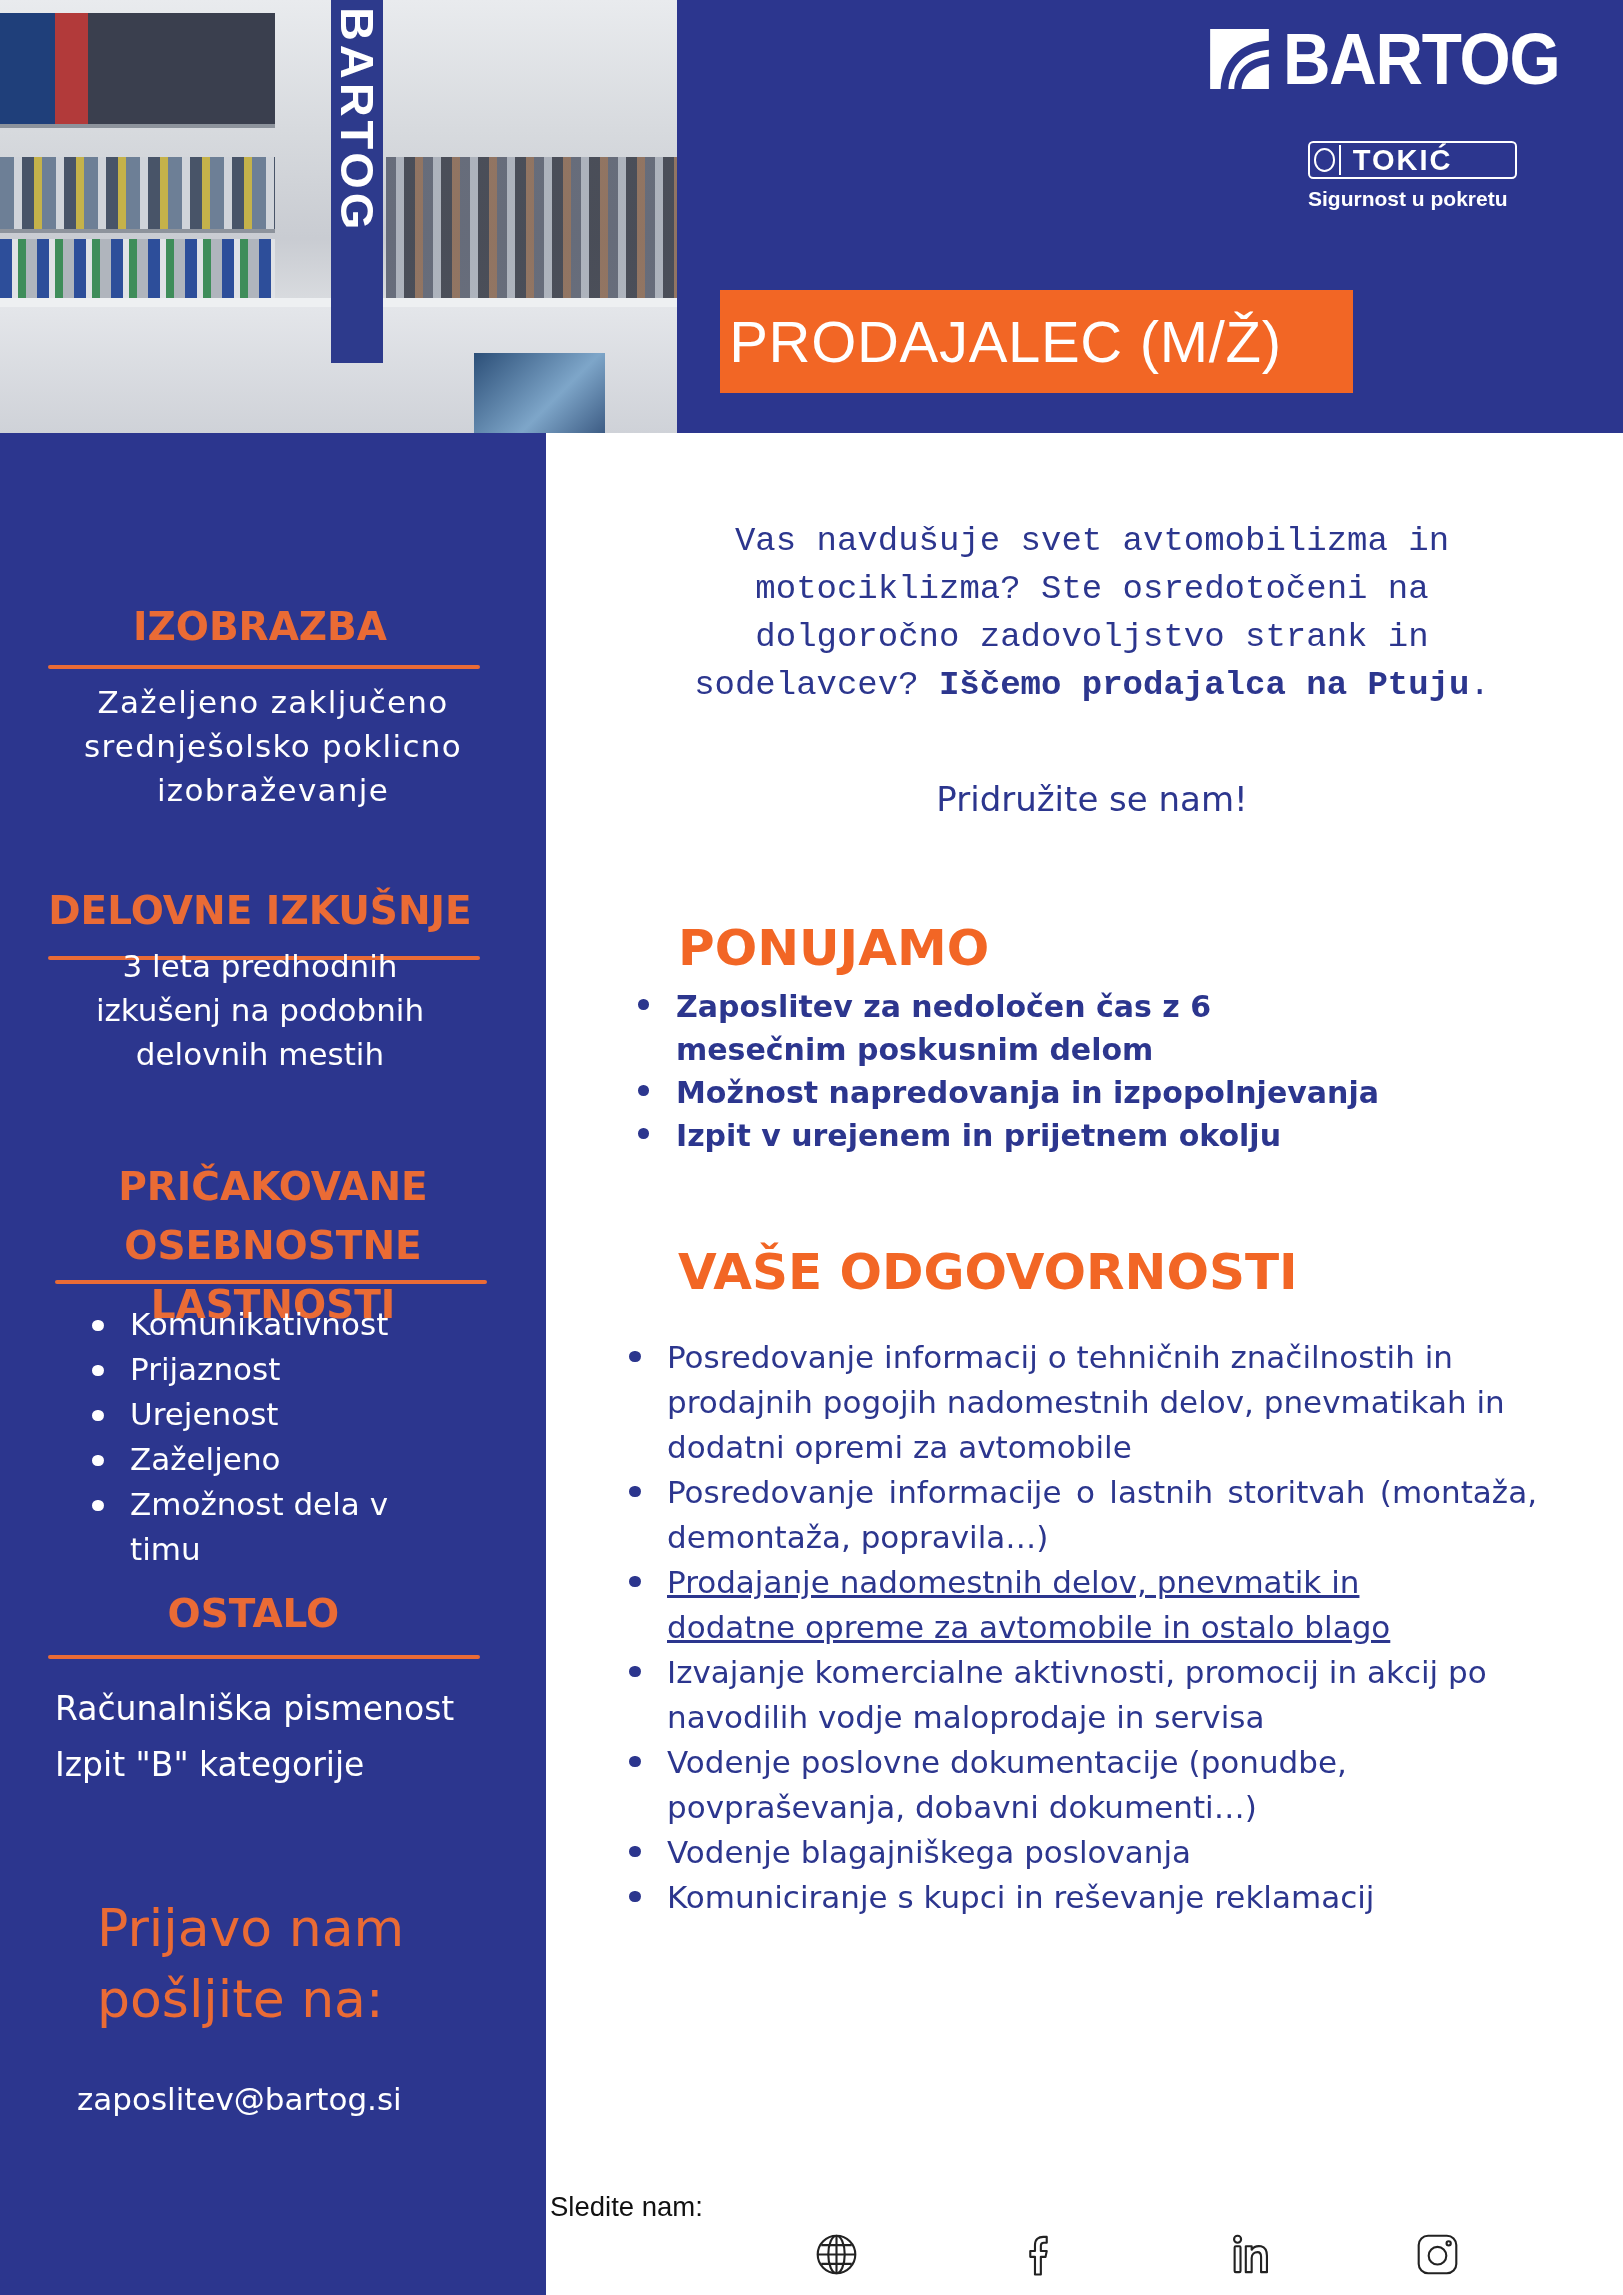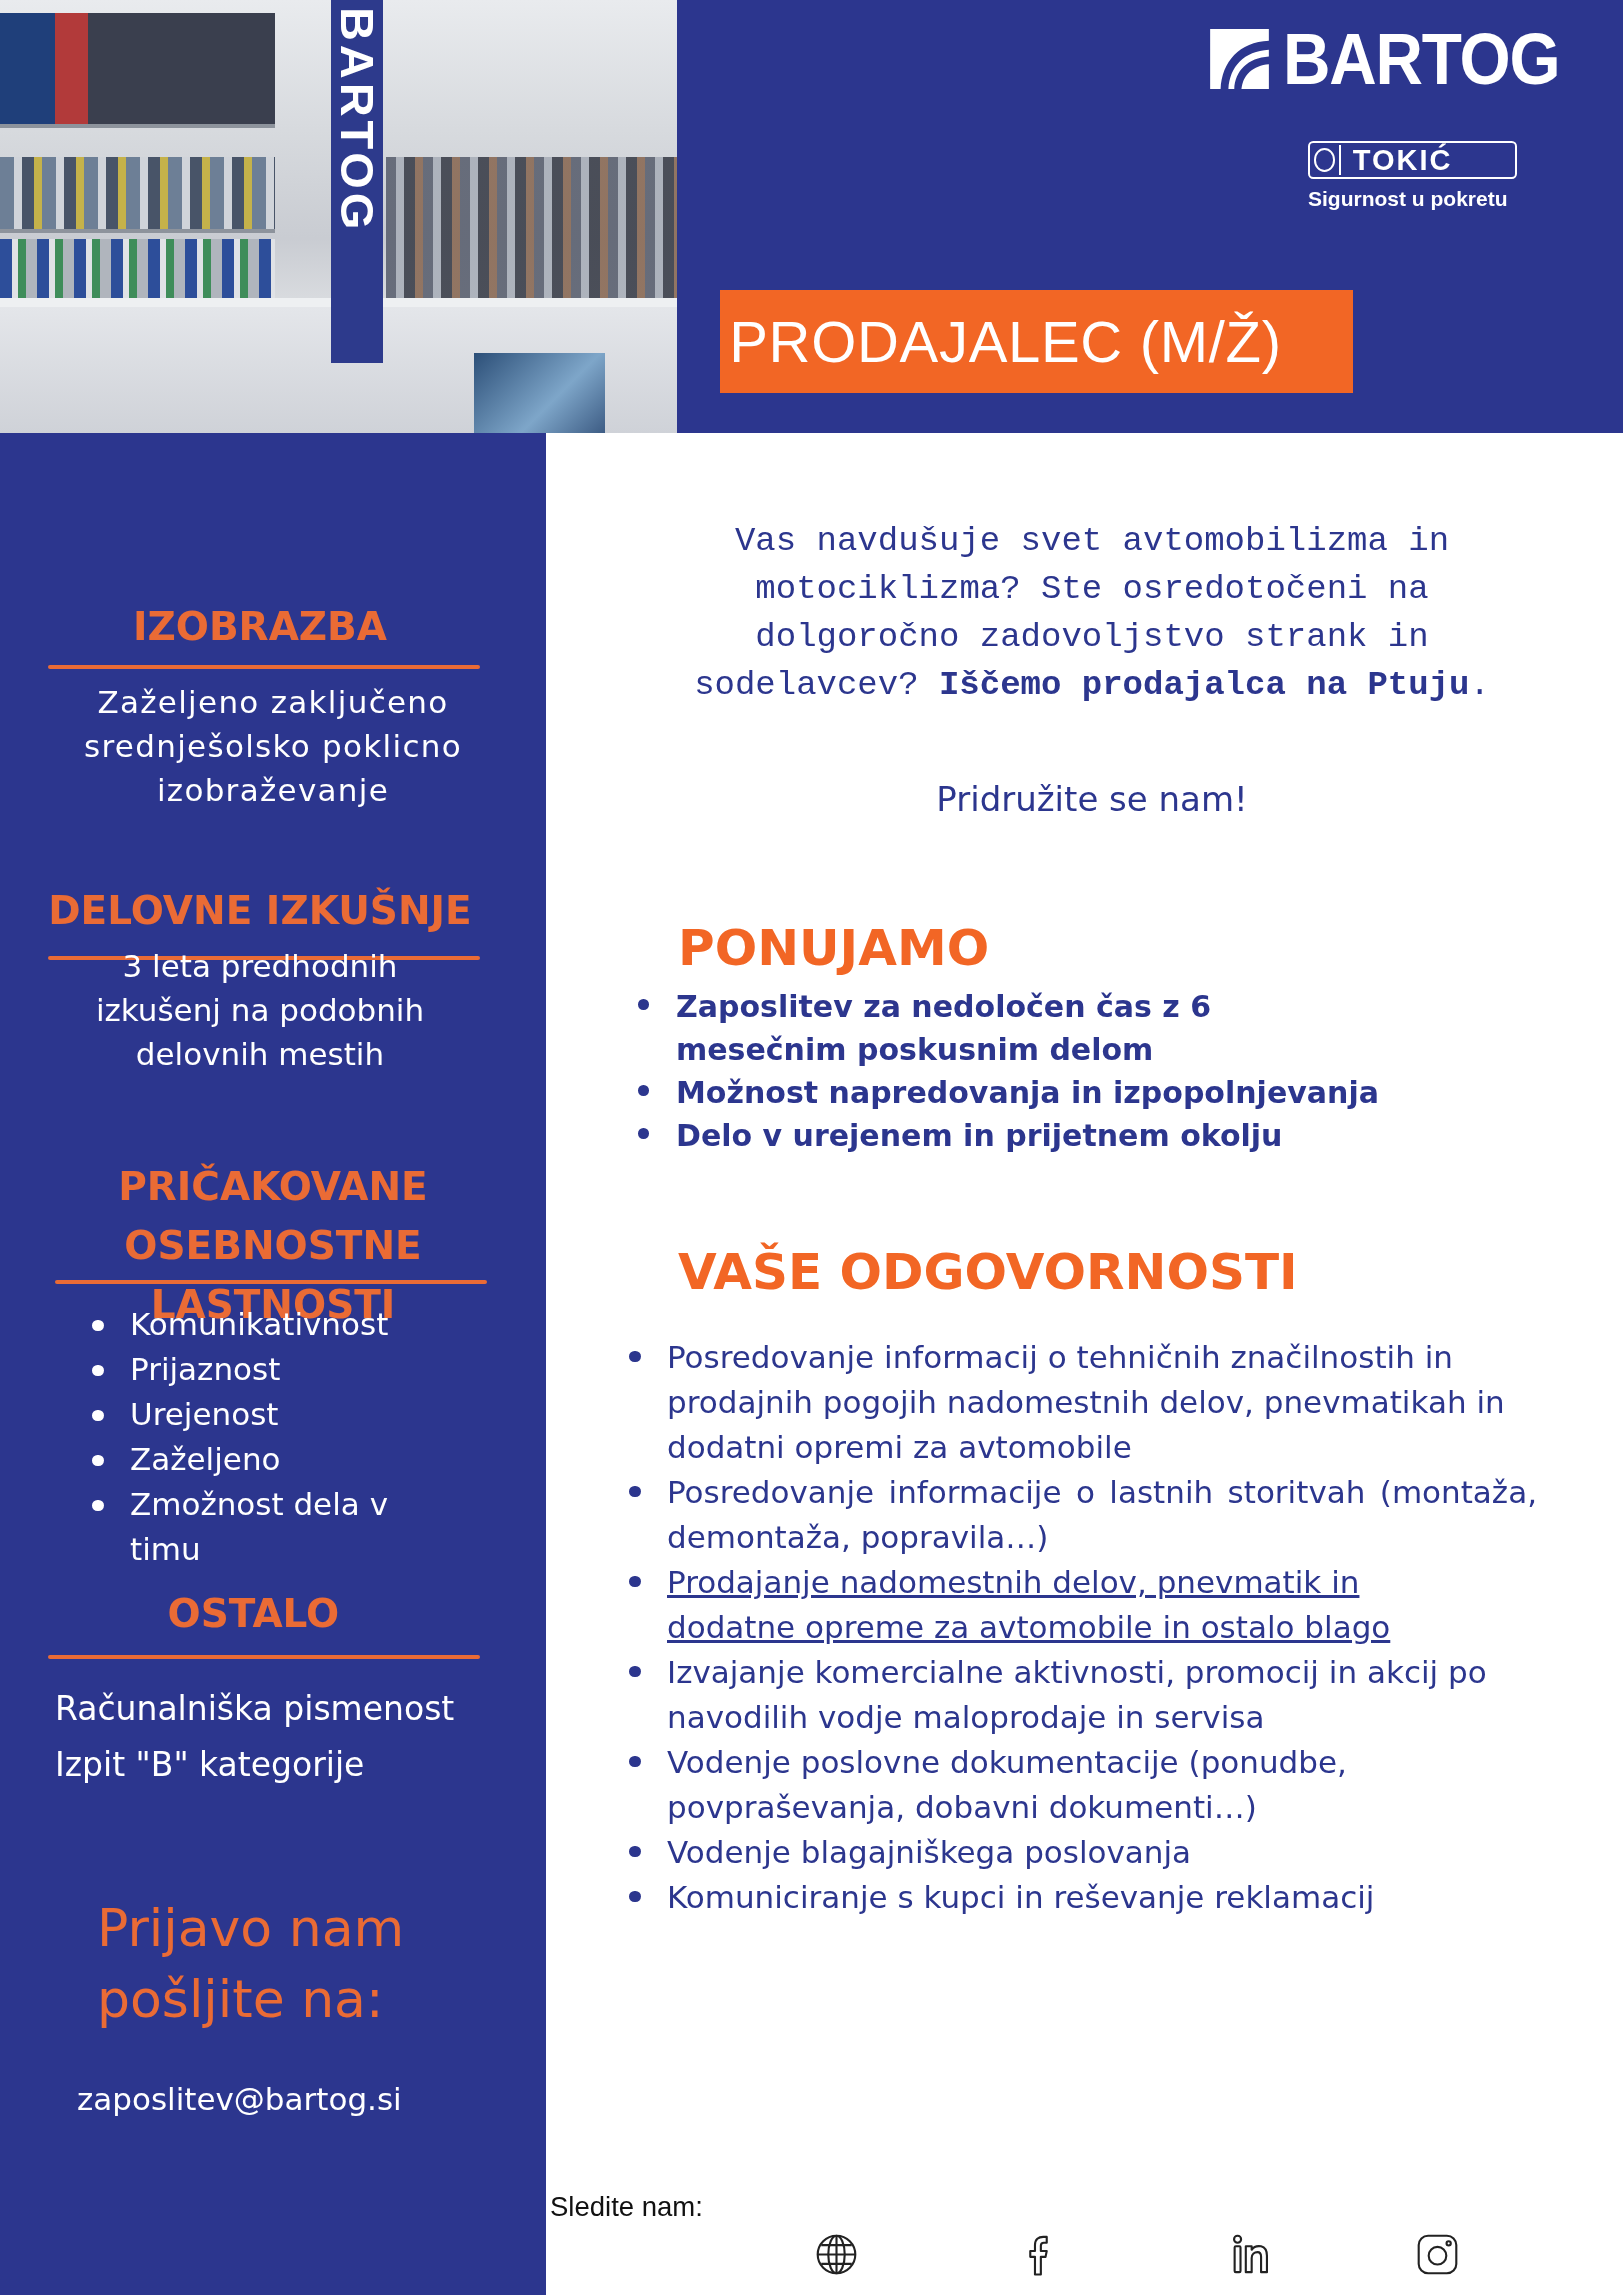--- a/index.html
+++ b/index.html
@@ -216,21 +216,21 @@
 
 <div class="abs intro">
   <span>Vas navdušuje svet avtomobilizma in motociklizma? Ste osredotočeni na dolgoročno zadovoljstvo strank in sodelavcev? </span><b>Iščemo prodajalca na Ptuju</b><span>.</span>
 </div>
 <div class="abs join">Pridružite se nam!</div>
 
 <div class="sec-head" style="left:678px;top:916px;font-size:50px;line-height:65px;">PONUJAMO</div>
 <ul class="offer-list">
   <li style="width:680px;">Zaposlitev za nedoločen čas z 6 mesečnim poskusnim delom</li>
   <li>Možnost napredovanja in izpopolnjevanja</li>
-  <li>Delo v urejenem in prijetnem okolju</li>
+  <li>Izpit v urejenem in prijetnem okolju</li>
 </ul>
 
 <div class="sec-head" style="left:678px;top:1240px;font-size:50px;line-height:65px;">VAŠE ODGOVORNOSTI</div>
 <ul class="resp-list">
   <li style="width:850px;">Posredovanje informacij o tehničnih značilnostih in prodajnih pogojih nadomestnih delov, pnevmatikah in dodatni opremi za avtomobile</li>
   <li class="justify" style="width:870px;">Posredovanje informacije o lastnih storitvah (montaža, demontaža, popravila…)</li>
   <li style="width:824px;text-decoration:underline;">Prodajanje nadomestnih delov, pnevmatik in dodatne opreme za avtomobile in ostalo blago</li>
   <li style="width:870px;">Izvajanje komercialne aktivnosti, promocij in akcij po navodilih vodje maloprodaje in servisa</li>
   <li style="width:811px;">Vodenje poslovne dokumentacije (ponudbe, povpraševanja, dobavni dokumenti…)</li>
   <li>Vodenje blagajniškega poslovanja</li>

